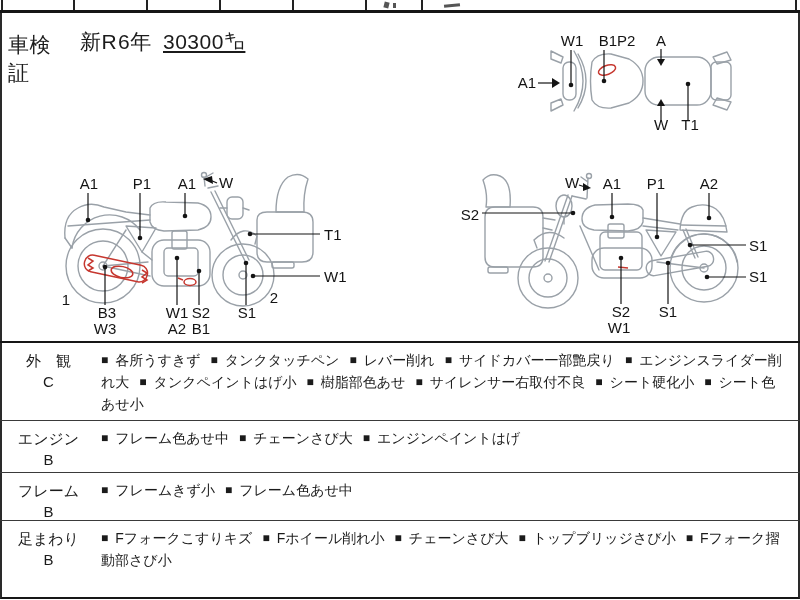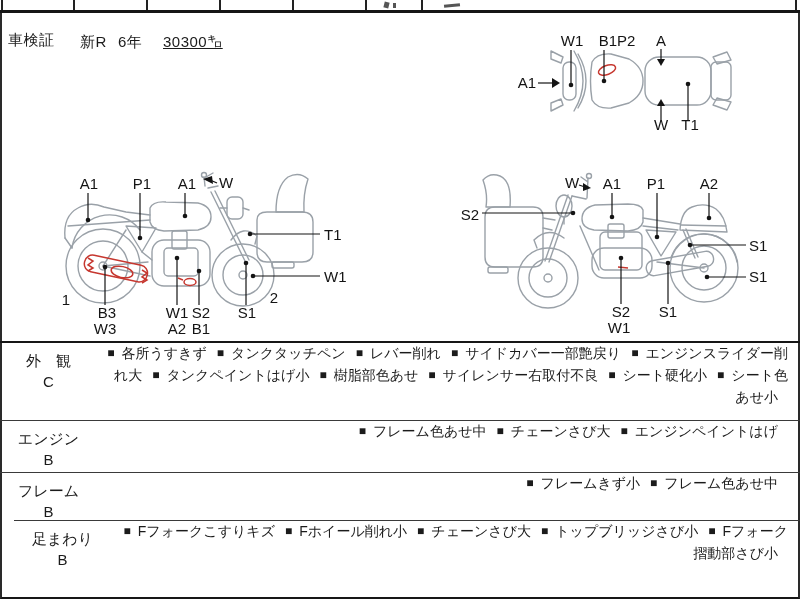--- a/index.html
+++ b/index.html
@@ -6,43 +6,43 @@
   .page{position:relative;width:800px;height:600px;background:#fff;overflow:hidden;
         font-family:"Liberation Sans","DejaVu Sans",sans-serif;color:#1b1b1b;}
   
   .top-strip{position:absolute;left:0;top:0;width:800px;height:10px;border-bottom:3px solid #161616;}
   .vdiv{position:absolute;top:0;width:2px;height:10px;background:#222;}
   .frag{position:absolute;background:#555;}
   
   .sheet{position:absolute;left:0;top:13px;width:796px;height:584px;
          border-left:2px solid #2a2a2a;border-right:2px solid #2a2a2a;border-bottom:2px solid #161616;}
   
-  .shaken{position:absolute;left:8px;top:30px;display:flex;font-size:15px;letter-spacing:0.5px;}
+  .shaken{position:absolute;left:8px;top:30px;display:flex;font-size:21px;letter-spacing:0.5px;}
   .shaken-label{width:64px;padding-top:1px;}
   .shaken-rows{margin-left:8px;}
   .shaken-row{line-height:23px;white-space:nowrap;text-decoration:underline;}
   .era{display:inline-block;width:38px;}
   .yrs{display:inline-block;width:45px;}
   
   .dg{position:absolute;}
   svg text{font-family:"Liberation Sans","DejaVu Sans",sans-serif;font-size:15px;fill:#141414;}
   .outline{stroke:#9aa1a8;stroke-width:1.4;fill:none;stroke-linecap:round;stroke-linejoin:round;}
   .lead{stroke:#141414;stroke-width:1.2;fill:none;}
   .dot{fill:#141414;stroke:none;}
   .ah{fill:#141414;stroke:none;}
   .red{stroke:#c6372f;fill:none;stroke-width:1.5;}
   
   .cond-table{position:absolute;left:0;top:341px;width:800px;}
   .cond-row{display:flex;border-top:1px solid #3a3a3a;box-sizing:border-box;}
   .cond-row:nth-child(1){height:79px;border-top:2px solid #161616;}
   .cond-row:nth-child(2){height:52px;}
   .cond-row:nth-child(3){height:48px;}
-  .cond-row:nth-child(4){height:56px;margin-left:14px;}
+  .cond-row:nth-child(4){height:56px;}
   .cat-cell{width:97px;text-align:center;padding-top:7px;font-size:15px;line-height:21px;flex:none;}
-  .items-cell{flex:1;padding:0 12px 0 4px;font-size:14px;line-height:21px;text-align:right;}
+  .items-cell{flex:1;padding:7px 12px 0 4px;font-size:14px;line-height:21px;}
   .cond-item{margin-right:10px;}
   .bullet{font-size:12px;margin-right:7px;position:relative;top:-1px;}
 </style>
 </head>
 <body>
 
 <div class="page">
 
   <div class="top-strip">
     <div class="vdiv" style="left:1px"></div>

